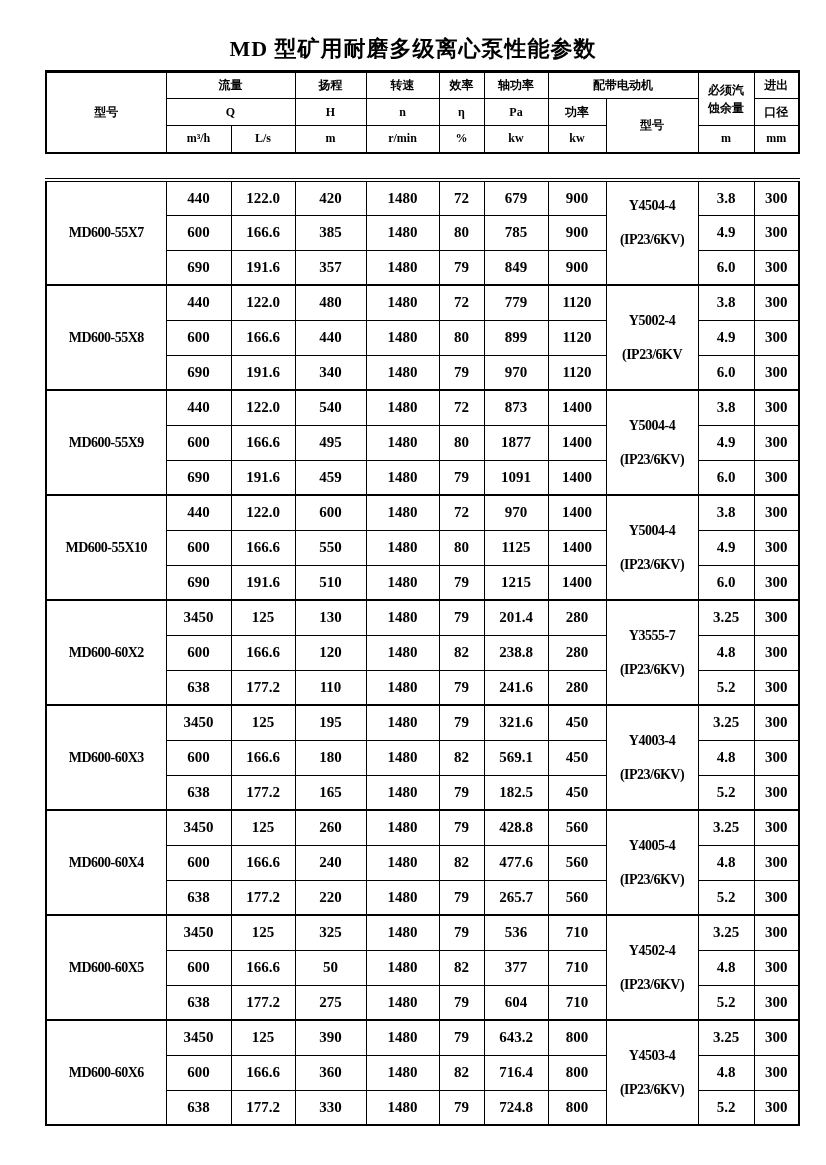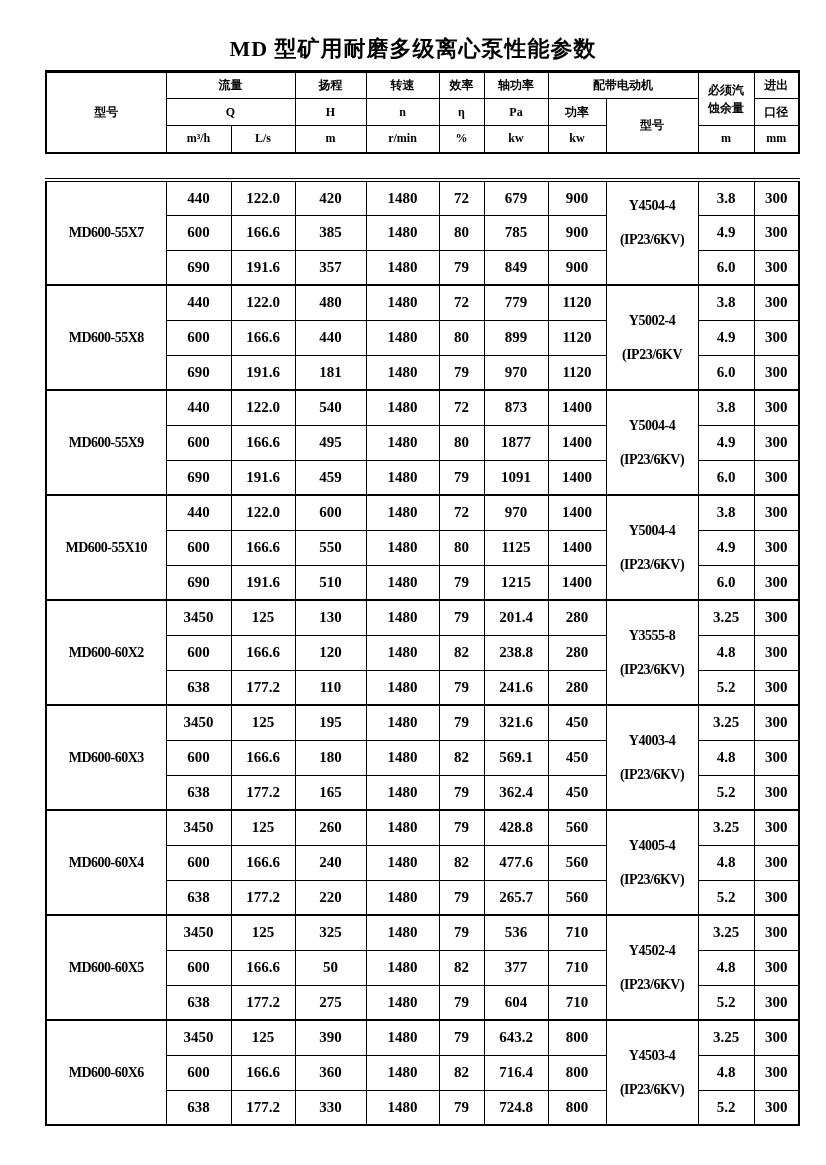--- a/index.html
+++ b/index.html
@@ -193,21 +193,21 @@
           <td>1480</td>
           <td>80</td>
           <td>899</td>
           <td>1120</td>
           <td>4.9</td>
           <td>300</td>
         </tr>
         <tr>
           <td>690</td>
           <td>191.6</td>
-          <td>181</td>
+          <td>340</td>
           <td>1480</td>
           <td>79</td>
           <td>970</td>
           <td>1120</td>
           <td>6.0</td>
           <td>300</td>
         </tr>
         <tr class="grp-first">
           <td rowspan="3" class="model-col">MD600-55X9</td>
           <td>440</td>
@@ -287,21 +287,21 @@
         <tr class="grp-first">
           <td rowspan="3" class="model-col">MD600-60X2</td>
           <td>3450</td>
           <td>125</td>
           <td>130</td>
           <td>1480</td>
           <td>79</td>
           <td>201.4</td>
           <td>280</td>
           <td rowspan="3" class="motor-cell">
-            <div>Y3555-8</div>
+            <div>Y3555-7</div>
             <div>(IP23/6KV)</div>
           </td>
           <td>3.25</td>
           <td>300</td>
         </tr>
         <tr>
           <td>600</td>
           <td>166.6</td>
           <td>120</td>
           <td>1480</td>
@@ -348,21 +348,21 @@
           <td>450</td>
           <td>4.8</td>
           <td>300</td>
         </tr>
         <tr>
           <td>638</td>
           <td>177.2</td>
           <td>165</td>
           <td>1480</td>
           <td>79</td>
-          <td>362.4</td>
+          <td>182.5</td>
           <td>450</td>
           <td>5.2</td>
           <td>300</td>
         </tr>
         <tr class="grp-first">
           <td rowspan="3" class="model-col">MD600-60X4</td>
           <td>3450</td>
           <td>125</td>
           <td>260</td>
           <td>1480</td>

